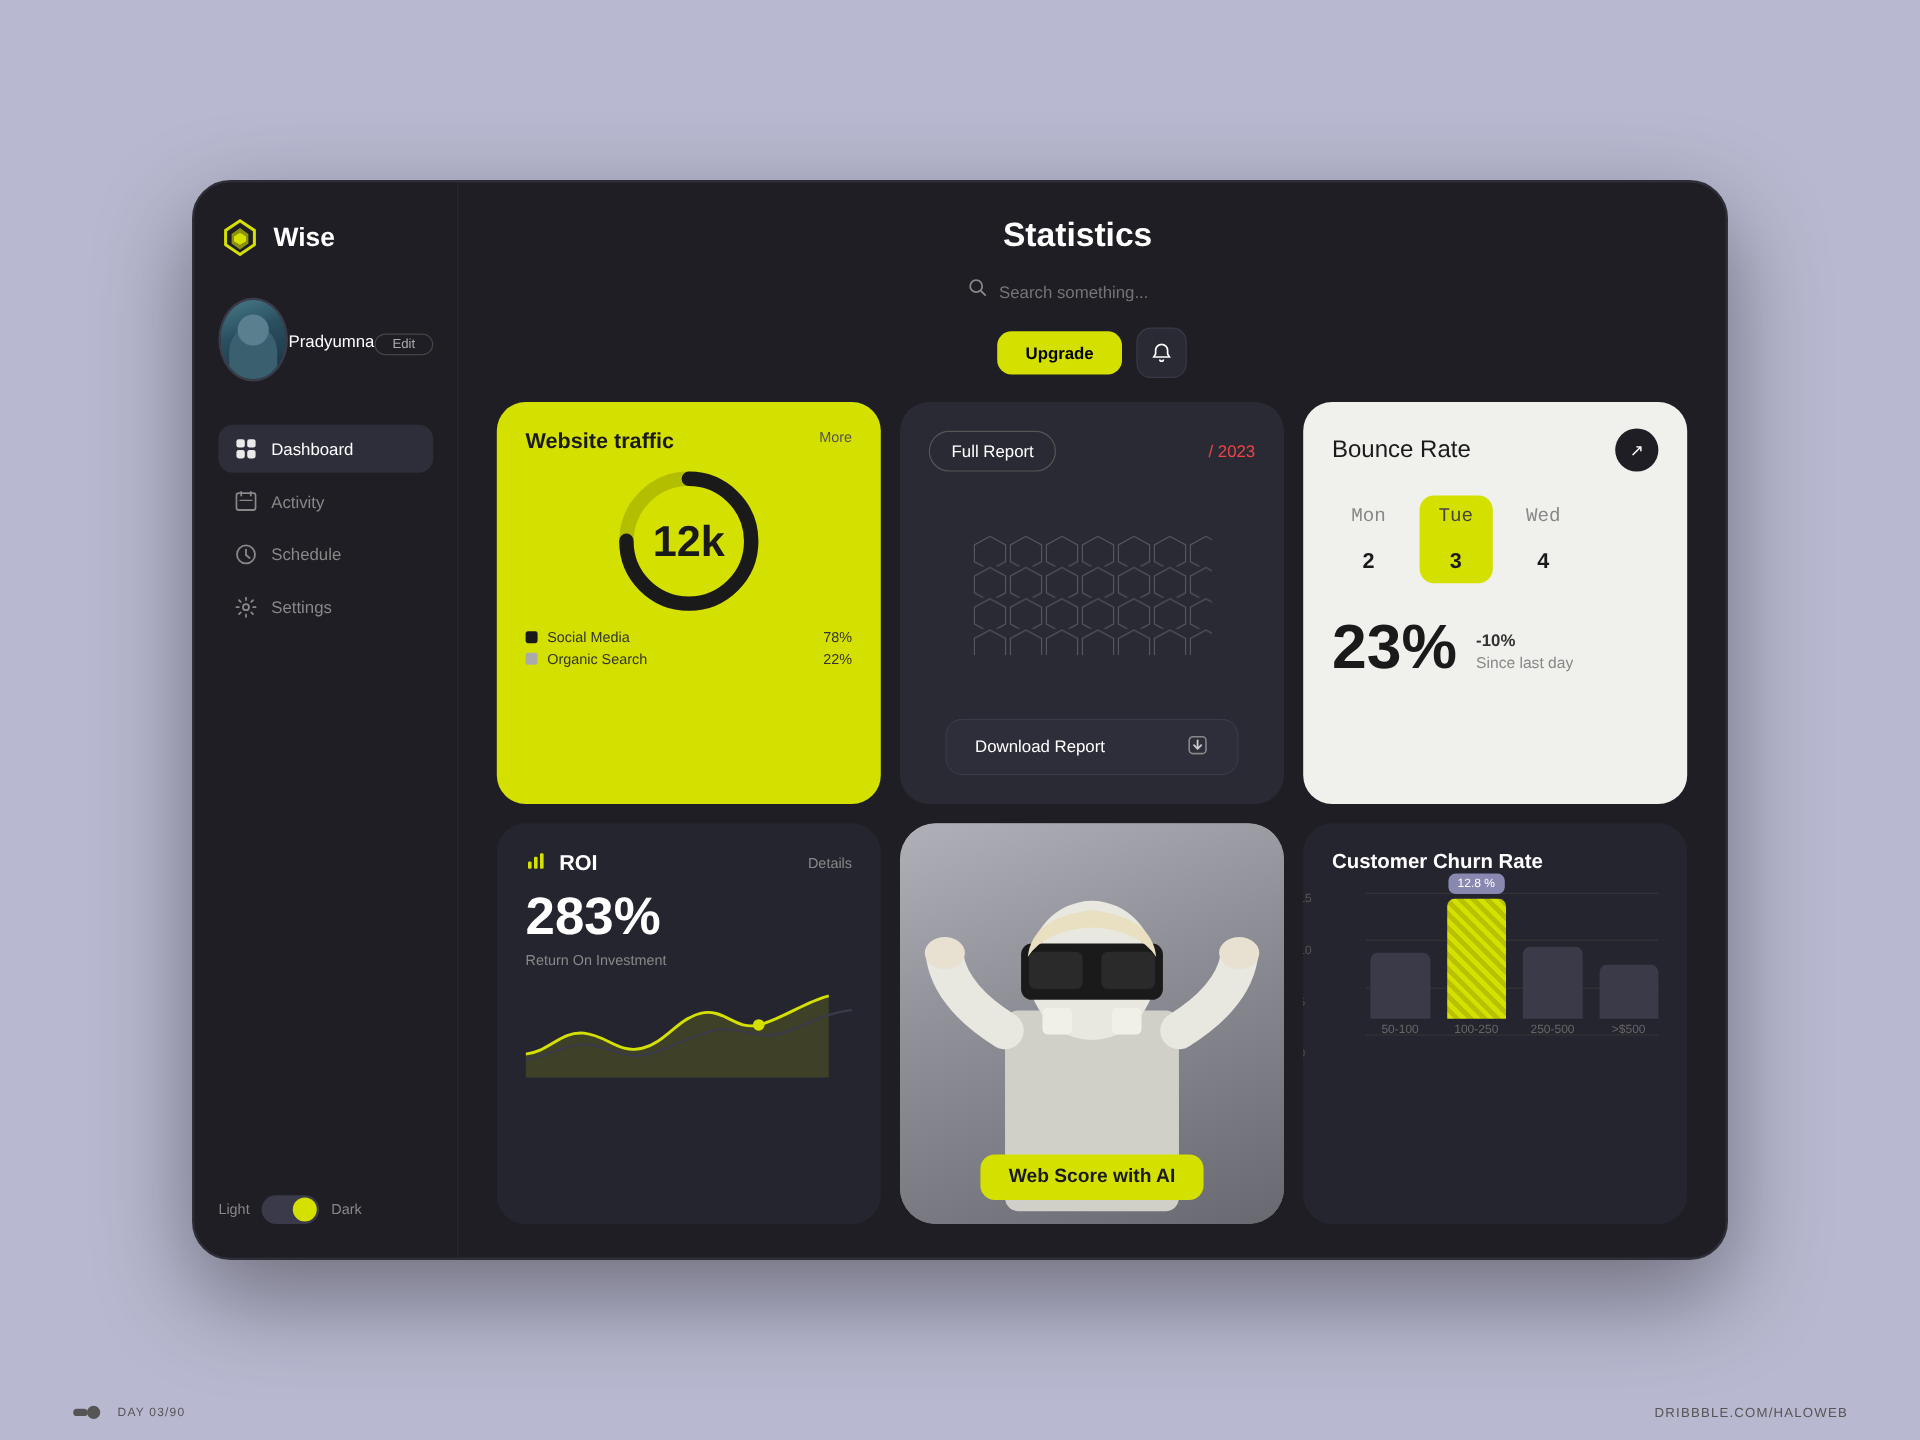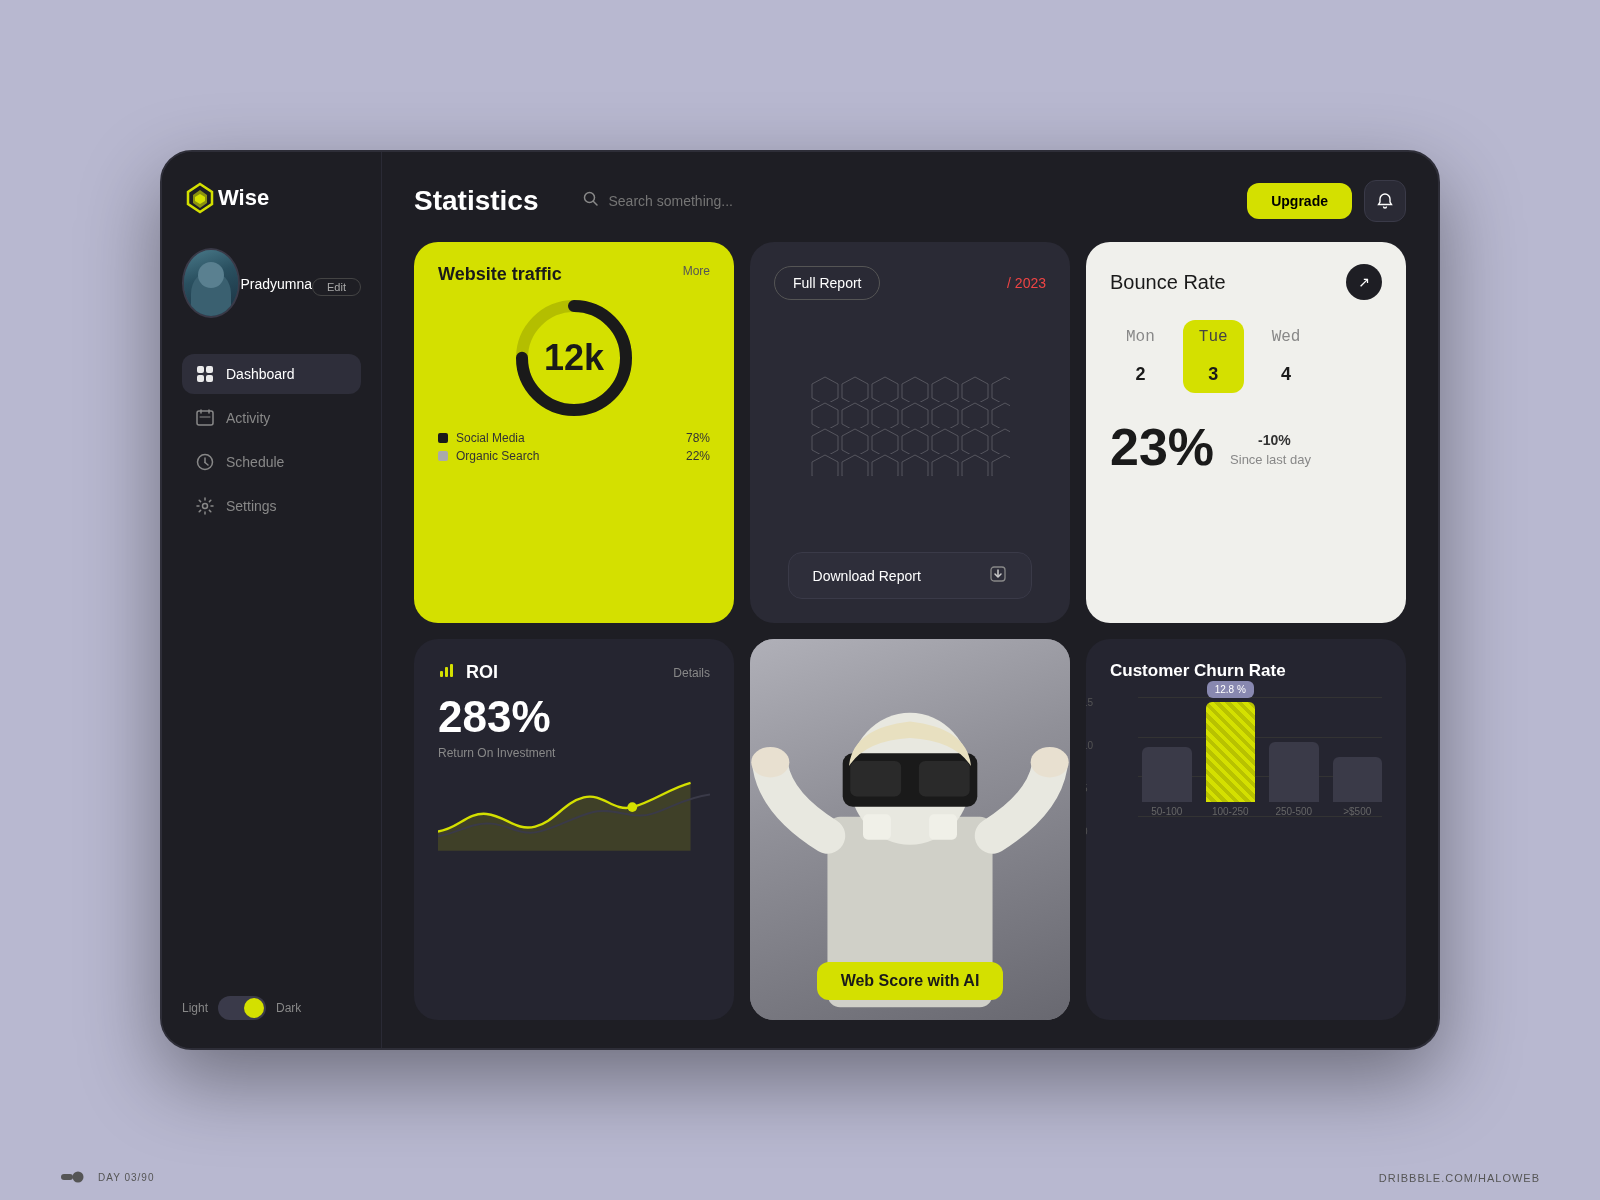--- a/index.html
+++ b/index.html
@@ -29,20 +29,21 @@
       min-width: 220px;
       background: #1e1e24;
       display: flex;
       flex-direction: column;
       padding: 28px 20px;
       border-right: 1px solid #2a2a35;
     }
     .logo-area {
       display: flex;
       align-items: center;
+      gap: 10px;
       margin-bottom: 32px;
     }
     .logo-icon {
       width: 36px;
       height: 36px;
     }
     .logo-text {
       font-size: 22px;
       font-weight: 600;
       color: #fff;
@@ -171,20 +172,21 @@
       display: flex;
       flex-direction: column;
       overflow: hidden;
     }
     
     .header {
       display: flex;
       align-items: center;
       padding: 28px 32px 20px;
       gap: 20px;
+      flex-direction: column;
     }
     .page-title {
       font-size: 28px;
       font-weight: 600;
       color: #fff;
       flex: 0 0 auto;
       margin-right: 24px;
     }
     .search-bar {
       flex: 1;
@@ -479,20 +481,21 @@
     }
     .roi-chart {
       width: 100%;
       height: 80px;
     }
     
     .ai-card {
       background: #888890;
       position: relative;
       overflow: hidden;
+      border-radius: 30px;
     }
     .ai-figure {
       width: 100%;
       height: 100%;
       position: absolute;
       top: 0;
       left: 0;
       background: linear-gradient(160deg, #b0b0b8 0%, #909098 40%, #686870 100%);
       display: flex;
       align-items: flex-end;
@@ -757,21 +760,21 @@
             <span class="day-num">3</span>
           </button>
           <button class="day-tab">
             <span class="day-name">Wed</span>
             <span class="day-num">4</span>
           </button>
         </div>
         <div class="bounce-bottom">
           <span class="bounce-value">23%</span>
           <div style="margin-bottom:10px;">
-            <div class="bounce-change-val" style="font-weight:600;color:#333;font-size:14px;margin-left:28px;">-10%</div>
+            <div class="bounce-change-val" style="font-weight:600;color:#333;font-size:14px;">-10%</div>
             <div class="bounce-change">Since last day</div>
           </div>
         </div>
       </div>
 
       <div class="card roi-card">
         <div class="roi-header">
           <div class="roi-left">
             <span class="roi-icon">
               <svg width="18" height="18" viewBox="0 0 18 18" fill="none">

